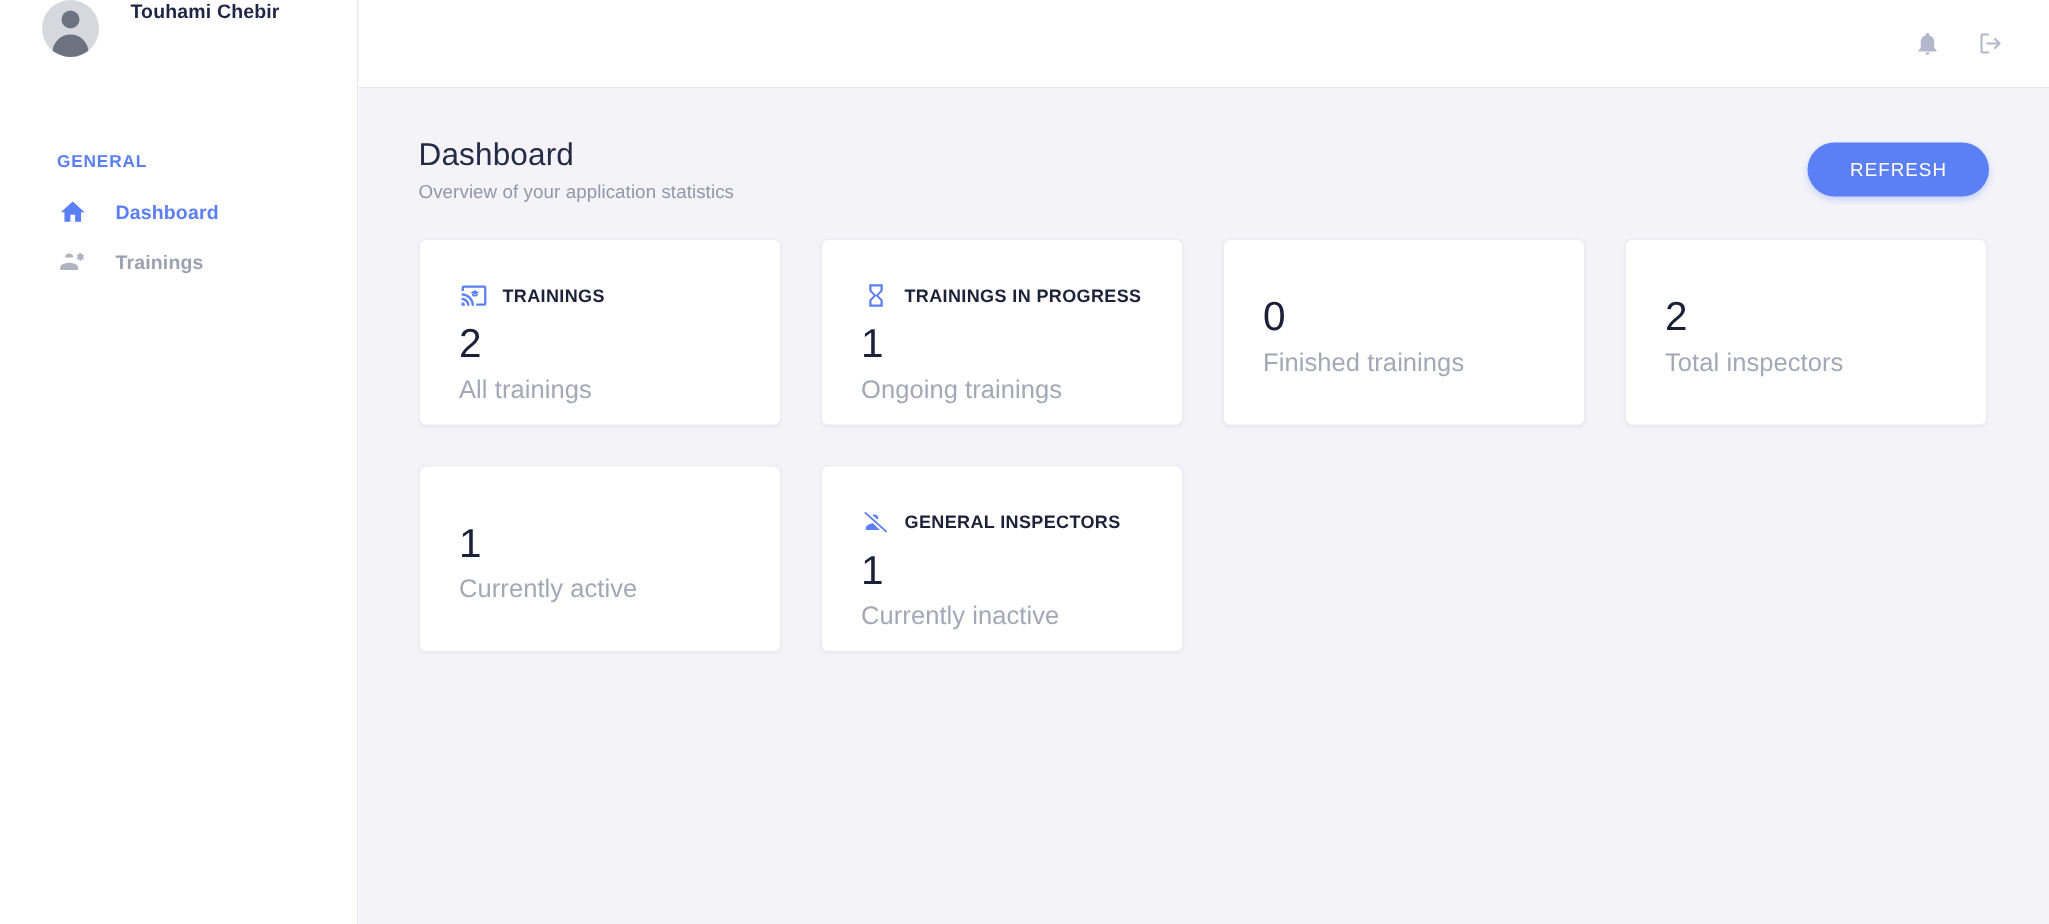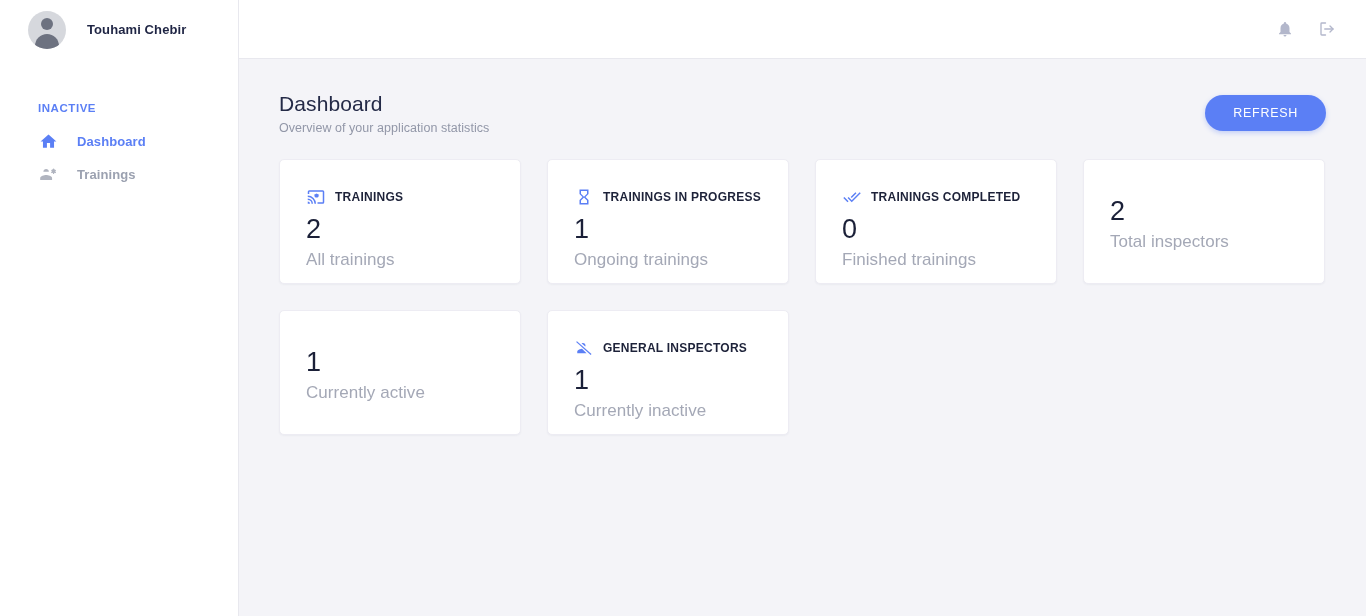--- a/index.html
+++ b/index.html
@@ -25,21 +25,21 @@
     height: 616px;
     background: #ffffff;
     border-right: 1px solid #e8e8ee;
     display: flex;
     flex-direction: column;
   }
 
   .sidebar-profile {
     height: 59px;
     display: flex;
-    align-items: center;
+    align-items: flex-start;
     padding-left: 28px;
   }
 
   .avatar {
     width: 38px;
     height: 38px;
     border-radius: 50%;
     background: #d6d8dd;
     position: relative;
     overflow: hidden;
@@ -228,21 +228,21 @@
 
 <div class="app">
 
   <aside class="sidebar">
 
     <div class="sidebar-profile">
       <div class="avatar"></div>
       <div class="profile-name">Touhami Chebir</div>
     </div>
 
-    <div class="nav-section-label">INACTIVE</div>
+    <div class="nav-section-label">GENERAL</div>
 
     <nav class="nav-list">
 
       <a class="nav-item active">
         <span class="nav-icon">
           <svg width="19" height="19" viewBox="0 0 24 24" fill="#5b7ff5">
             <path d="M10 20v-6h4v6h5v-8h3L12 3 2 12h3v8z"></path>
           </svg>
         </span>
         <span class="nav-label">Dashboard</span>
@@ -314,28 +314,20 @@
                 <path d="M6 2v6h.01L6 8.01 10 12l-4 4 .01.01H6V22h12v-5.99h-.01L18 16l-4-4 4-3.99-.01-.01H18V2H6zm10 14.5V20H8v-3.5l4-4 4 4zM12 11.5l-4-4V4h8v3.5l-4 4z"></path>
               </svg>
             </span>
             <span class="card-title">TRAININGS IN PROGRESS</span>
           </div>
           <div class="card-value">1</div>
           <div class="card-caption">Ongoing trainings</div>
         </div>
 
         <div class="stat-card">
-          <div class="card-head">
-            <span class="card-icon">
-              <svg width="18" height="18" viewBox="0 0 24 24" fill="#5b7ff5">
-                <path d="M18 7l-1.41-1.41-6.34 6.34 1.41 1.41L18 7zm4.24-1.41L11.66 16.17 7.48 12l-1.41 1.41L11.66 19l12-12-1.42-1.41zM.41 13.41L6 19l1.41-1.41L1.83 12 .41 13.41z"></path>
-              </svg>
-            </span>
-            <span class="card-title">TRAININGS COMPLETED</span>
-          </div>
           <div class="card-value">0</div>
           <div class="card-caption">Finished trainings</div>
         </div>
 
         <div class="stat-card">
           <div class="card-value">2</div>
           <div class="card-caption">Total inspectors</div>
         </div>
 
         <div class="stat-card">

